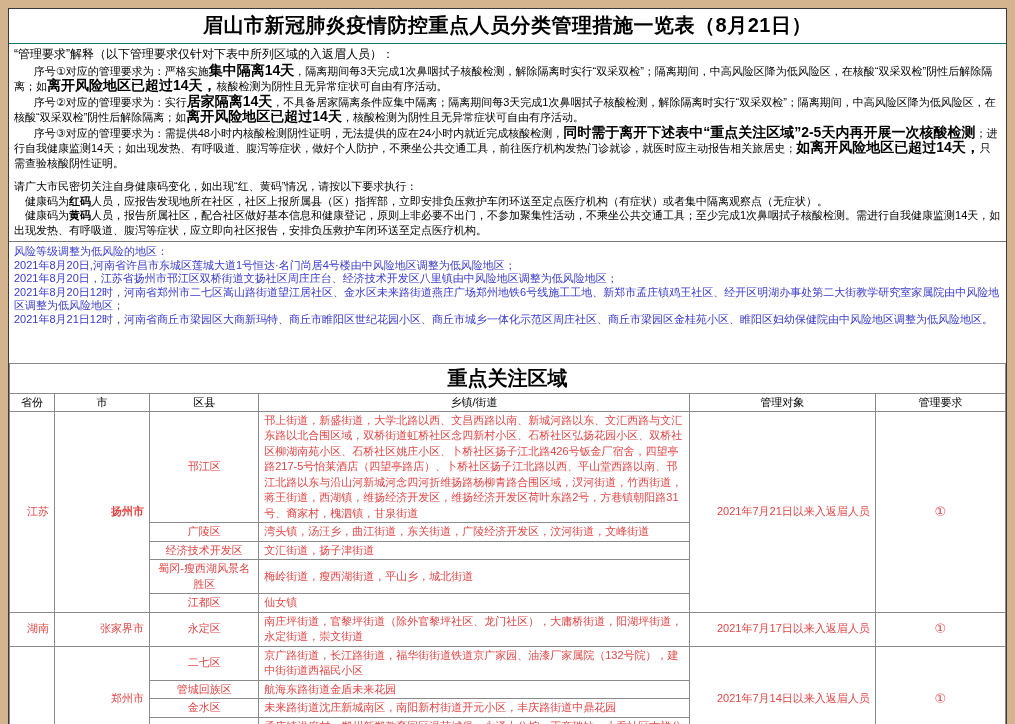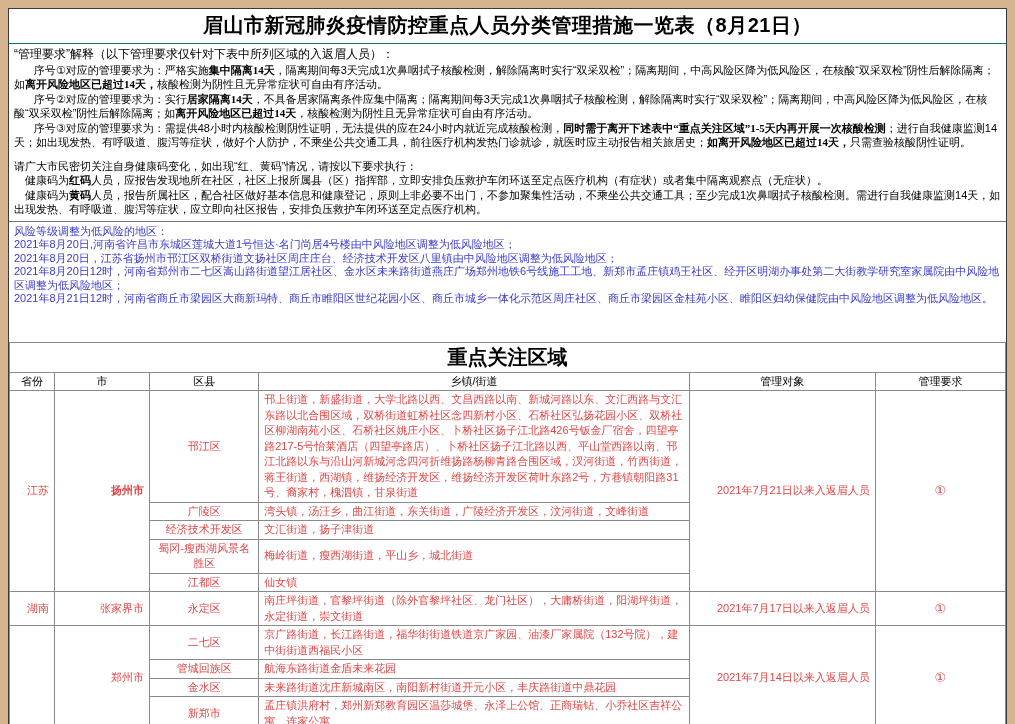--- a/index.html
+++ b/index.html
@@ -15,21 +15,21 @@
     color:#000;
   }
   .title-row{
     text-align:center;font-weight:bold;font-size:20px;
     padding:3px 0 4px 0;border-bottom:1px solid #0f766e;
     letter-spacing:0.5px;
   }
   .expl{padding:3px 5px 0 5px;font-size:11px;line-height:14.5px;}
   .expl-heading{font-weight:normal;font-size:12px;margin:0 0 1px 0;}
   .para{margin:0;text-indent:1.8em;}
-  .para .big{font-weight:bold;font-size:11px;font-family:Liberation Serif, serif;}
+  .para .big{font-weight:bold;font-size:14px;}
   .para .b, .hc .b{font-weight:bold;}
   .hc{margin-top:9px;}
   .hc p{margin:0;}
   .hc .ind{text-indent:1em;}
   .risk-box{
     margin-top:4px;border-top:1px solid #777;
     padding:3px 5px 36px 5px;
     color:#3a3ac9;font-size:11px;line-height:13.6px;
   }
   .risk-box p{margin:0;}
@@ -59,21 +59,21 @@
 <body>
 
 <div class="sheet">
 
   <div class="title-row">眉山市新冠肺炎疫情防控重点人员分类管理措施一览表（8月21日）</div>
 
   <div class="expl">
     <p class="expl-heading">“管理要求”解释（以下管理要求仅针对下表中所列区域的入返眉人员）：</p>
     <p class="para"><span>序号①对应的管理要求为：严格实施</span><span class="big">集中隔离14天</span><span>，隔离期间每3天完成1次鼻咽拭子核酸检测，解除隔离时实行“双采双检”；隔离期间，中高风险区降为低风险区，在核酸“双采双检”阴性后解除隔离；如</span><span class="big">离开风险地区已超过14天，</span><span>核酸检测为阴性且无异常症状可自由有序活动。</span></p>
     <p class="para"><span>序号②对应的管理要求为：实行</span><span class="big">居家隔离14天</span><span>，不具备居家隔离条件应集中隔离；隔离期间每3天完成1次鼻咽拭子核酸检测，解除隔离时实行“双采双检”；隔离期间，中高风险区降为低风险区，在核酸“双采双检”阴性后解除隔离；如</span><span class="big">离开风险地区已超过14天</span><span>，核酸检测为阴性且无异常症状可自由有序活动。</span></p>
-    <p class="para"><span>序号③对应的管理要求为：需提供48小时内核酸检测阴性证明，无法提供的应在24小时内就近完成核酸检测，</span><span class="big">同时需于离开下述表中“重点关注区域”1-5天内再开展一次核酸检测</span><span>；进行自我健康监测14天；如出现发热、有呼吸道、腹泻等症状，做好个人防护，不乘坐公共交通工具，前往医疗机构发热门诊就诊，就医时应主动报告相关旅居史；</span><span class="big">如离开风险地区已超过14天，</span><span>只需查验核酸阴性证明。</span></p>
+    <p class="para"><span>序号③对应的管理要求为：需提供48小时内核酸检测阴性证明，无法提供的应在24小时内就近完成核酸检测，</span><span class="big">同时需于离开下述表中“重点关注区域”2-5天内再开展一次核酸检测</span><span>；进行自我健康监测14天；如出现发热、有呼吸道、腹泻等症状，做好个人防护，不乘坐公共交通工具，前往医疗机构发热门诊就诊，就医时应主动报告相关旅居史；</span><span class="big">如离开风险地区已超过14天，</span><span>只需查验核酸阴性证明。</span></p>
 
     <div class="hc">
       <p>请广大市民密切关注自身健康码变化，如出现“红、黄码”情况，请按以下要求执行：</p>
       <p class="ind"><span>健康码为</span><span class="b">红码</span><span>人员，应报告发现地所在社区，社区上报所属县（区）指挥部，立即安排负压救护车闭环送至定点医疗机构（有症状）或者集中隔离观察点（无症状）。</span></p>
       <p class="ind"><span>健康码为</span><span class="b">黄码</span><span>人员，报告所属社区，配合社区做好基本信息和健康登记，原则上非必要不出门，不参加聚集性活动，不乘坐公共交通工具；至少完成1次鼻咽拭子核酸检测。需进行自我健康监测14天，如出现发热、有呼吸道、腹泻等症状，应立即向社区报告，安排负压救护车闭环送至定点医疗机构。</span></p>
     </div>
   </div>
 
   <div class="risk-box">
     <p>风险等级调整为低风险的地区：</p>

